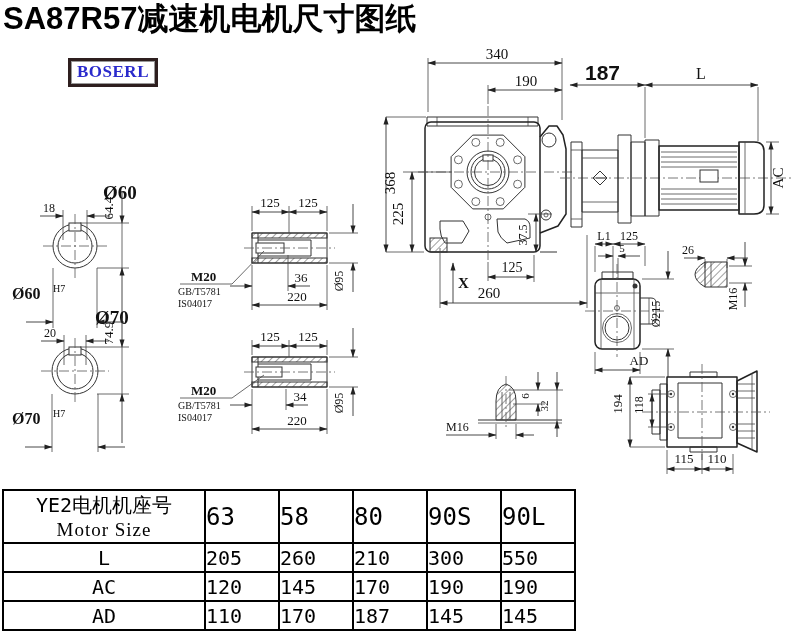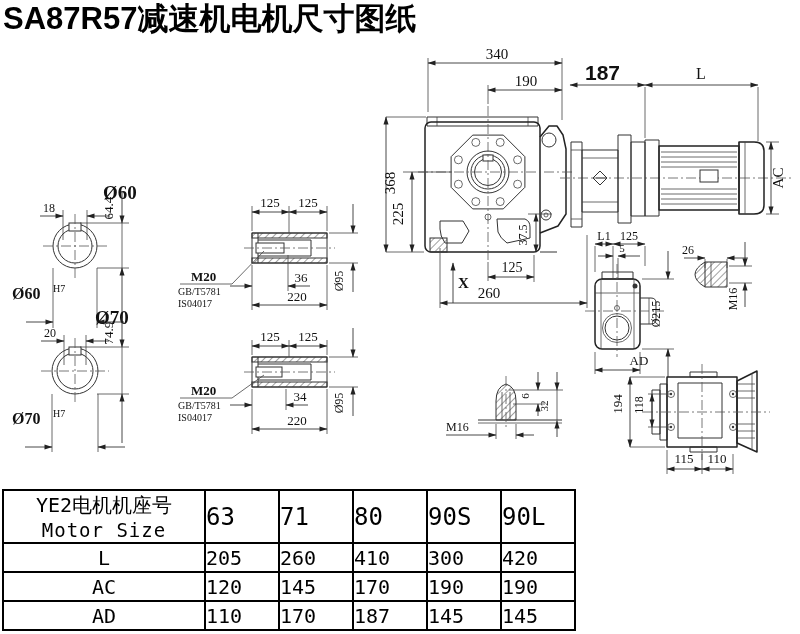--- a/index.html
+++ b/index.html
@@ -22,21 +22,21 @@
   .m{fill:none;stroke:#333;stroke-width:1;stroke-linejoin:round;}
   .t{fill:none;stroke:#444;stroke-width:.8;}
   .c{fill:none;stroke:#555;stroke-width:.8;stroke-dasharray:10 3 2 3;}
   .d{fill:none;stroke:#333;stroke-width:.9;}
   .h{fill:url(#hatch);stroke:#333;stroke-width:1;}
   .w{fill:#fff;stroke:#333;stroke-width:1;}
   .dim-table{position:absolute;left:2px;top:489px;border-collapse:collapse;table-layout:fixed;}
   .dim-table td,.dim-table th{border:2px solid #000;vertical-align:middle;
         font-family:"DejaVu Sans Mono",monospace;font-weight:normal;color:#000;padding:0;}
   .hd-cn{font-size:20px;line-height:26px;}
-  .hd-en{font-size:19px;line-height:24px;letter-spacing:1px;}
+  .hd-en{font-size:19px;line-height:24px;letter-spacing:1px;font-family:Liberation Serif, serif;}
   .sz{font-size:24px;}
   .val{font-size:20px;}
 </style>
 </head>
 <body>
 
 <div class="canvas">
 
   <svg width="800" height="490" viewBox="0 0 800 490">
     <defs>
@@ -382,49 +382,52 @@
       <line class="t" x1="702" y1="452" x2="702" y2="474"></line>
       <line class="t" x1="733" y1="454" x2="733" y2="474"></line>
       <line class="d" x1="667" y1="469" x2="702" y2="469" marker-start="url(#arr)" marker-end="url(#arr)"></line>
       <line class="d" x1="702" y1="469" x2="733" y2="469" marker-start="url(#arr)" marker-end="url(#arr)"></line>
       <text class="ts f13" x="684" y="463" text-anchor="middle">115</text>
       <text class="ts f13" x="717" y="463" text-anchor="middle">110</text>
     </g>
   </svg>
 
   <div class="title">SA87R57减速机电机尺寸图纸</div>
+  <div class="logo">
+    <span>BOSERL</span>
+  </div>
 
   <table class="dim-table">
     <colgroup>
       <col style="width:202px">
         <col style="width:74px">
         <col style="width:74px">
       <col style="width:74px">
         <col style="width:74px">
         <col style="width:74px">
     </colgroup>
     <tbody>
         <tr style="height:53px">
       <th>
         <div class="hd-cn">YE2电机机座号</div>
         <div class="hd-en">Motor Size</div>
       </th>
       <td class="sz">63</td>
-      <td class="sz">71</td>
+      <td class="sz">58</td>
       <td class="sz">80</td>
       <td class="sz">90S</td>
       <td class="sz">90L</td>
     </tr>
     <tr style="height:29px">
       <th class="val">L</th>
       <td class="val">205</td>
       <td class="val">260</td>
-      <td class="val">410</td>
+      <td class="val">210</td>
       <td class="val">300</td>
-      <td class="val">420</td>
+      <td class="val">550</td>
     </tr>
     <tr style="height:29px">
       <th class="val">AC</th>
       <td class="val">120</td>
       <td class="val">145</td>
       <td class="val">170</td>
       <td class="val">190</td>
       <td class="val">190</td>
     </tr>
     <tr style="height:29px">

